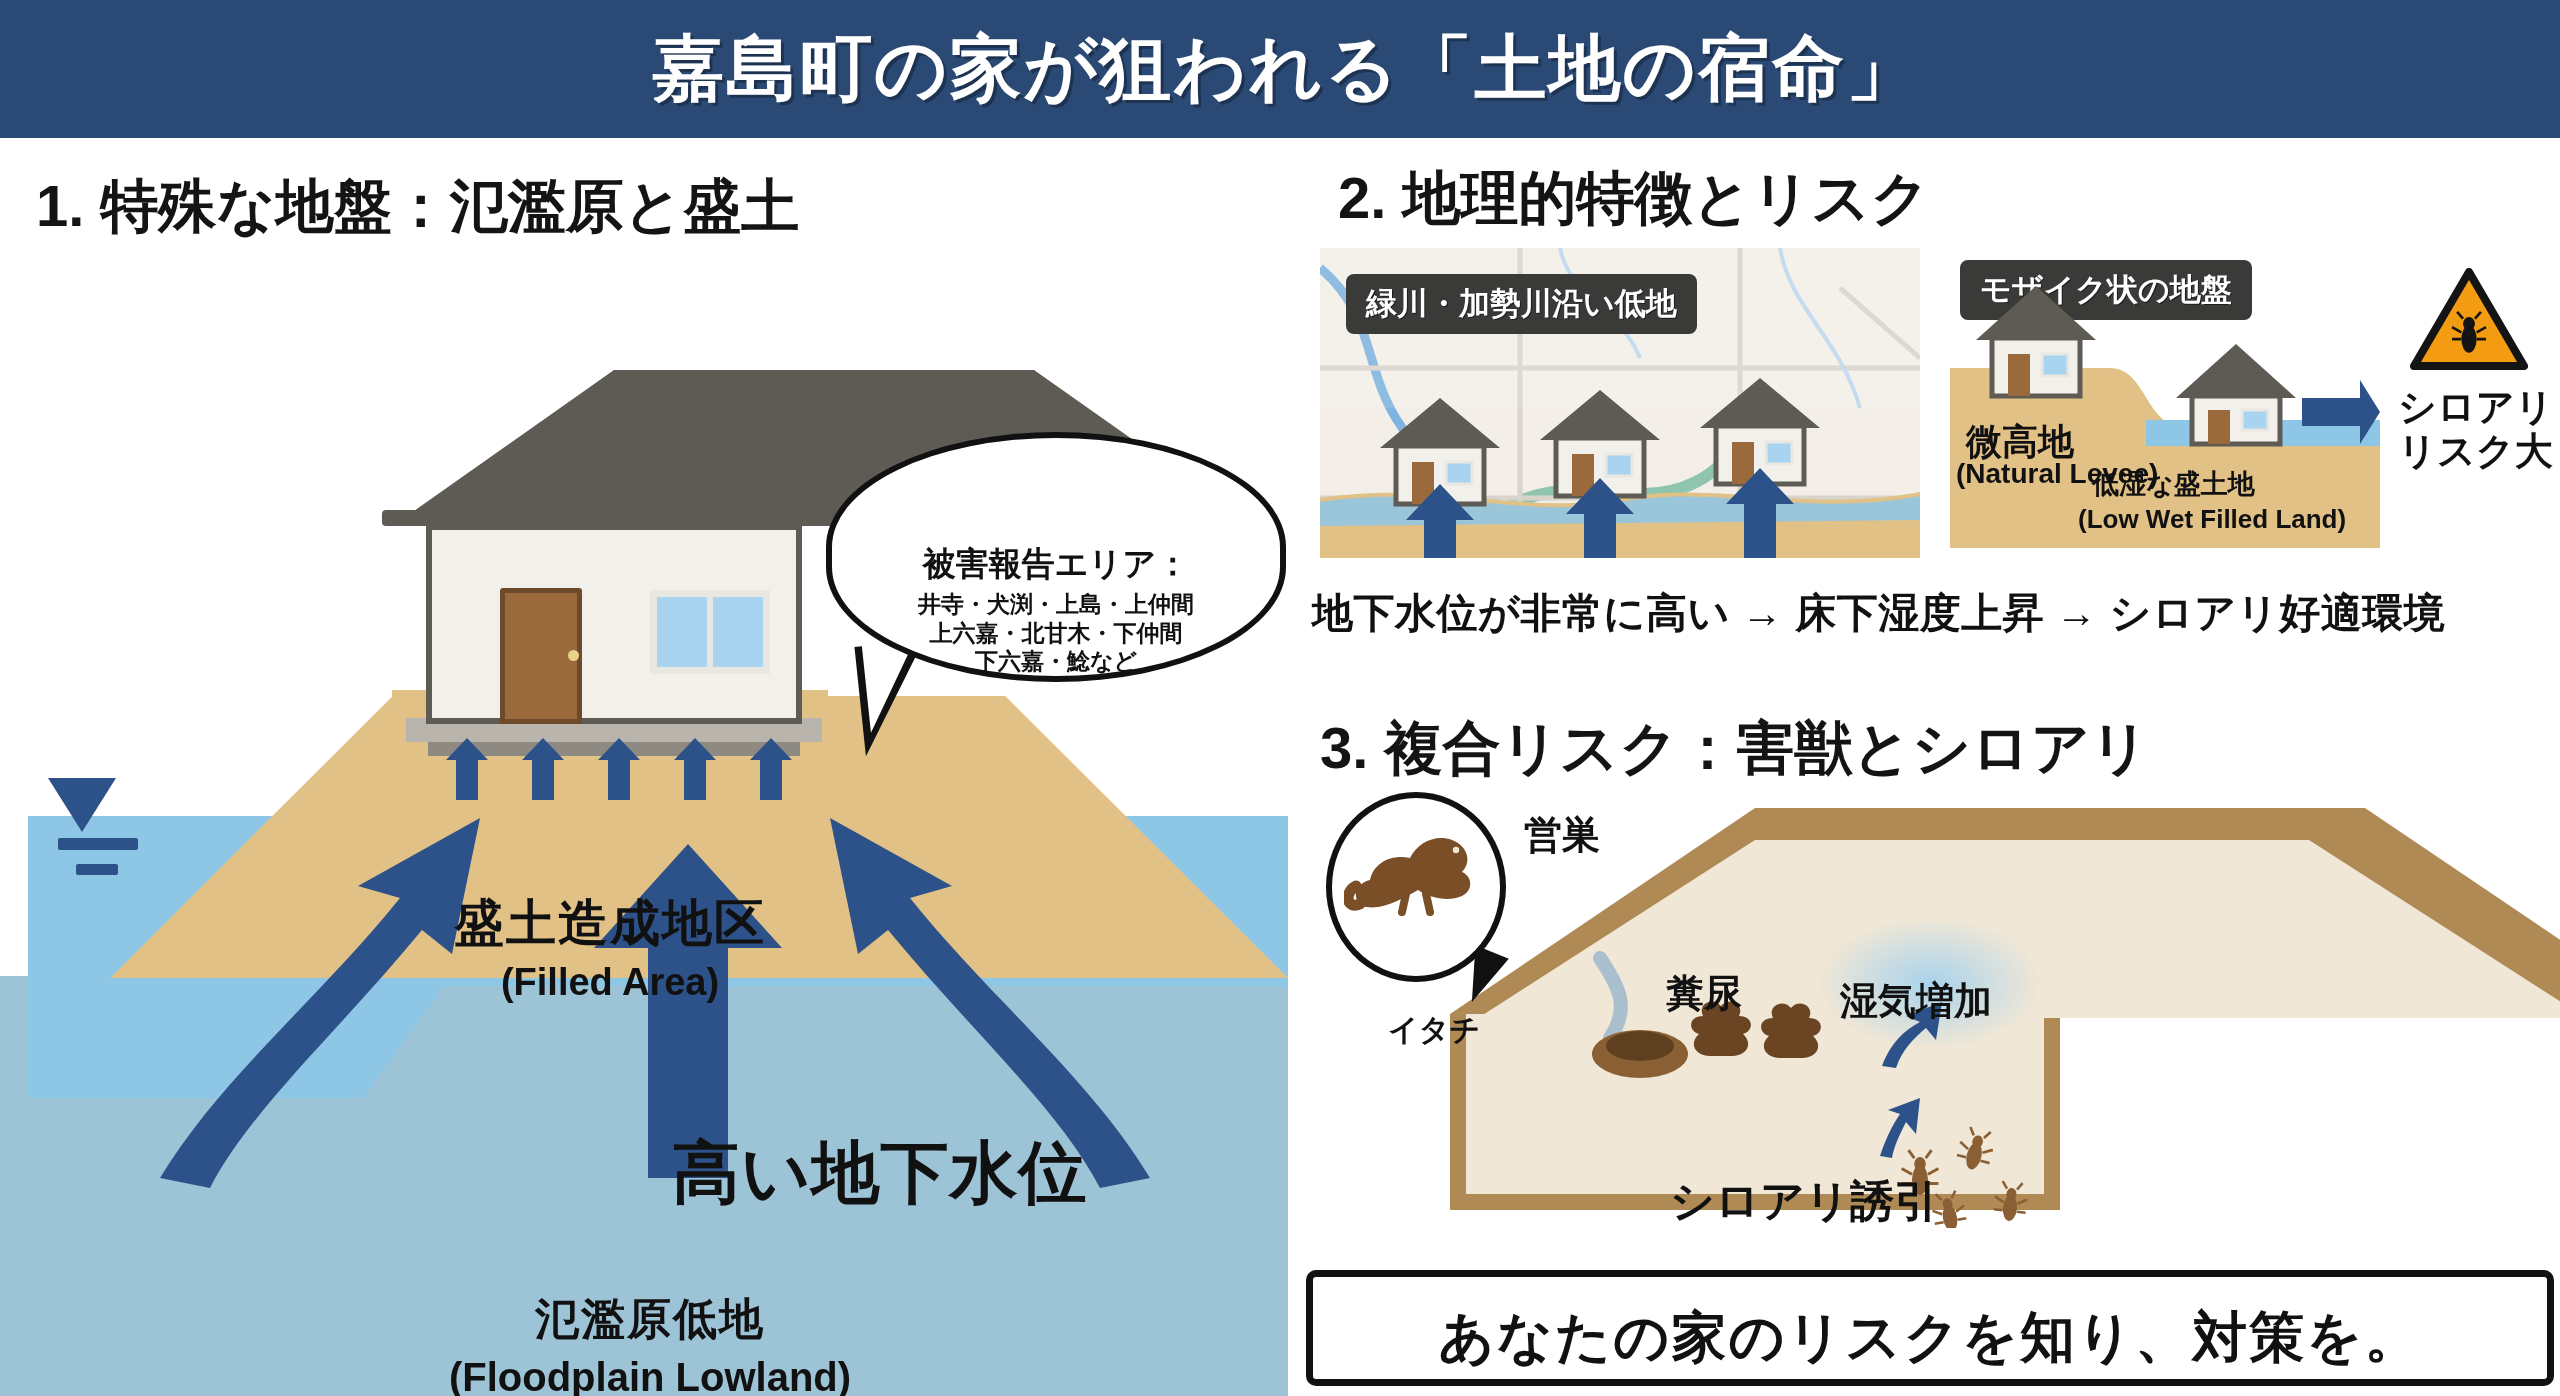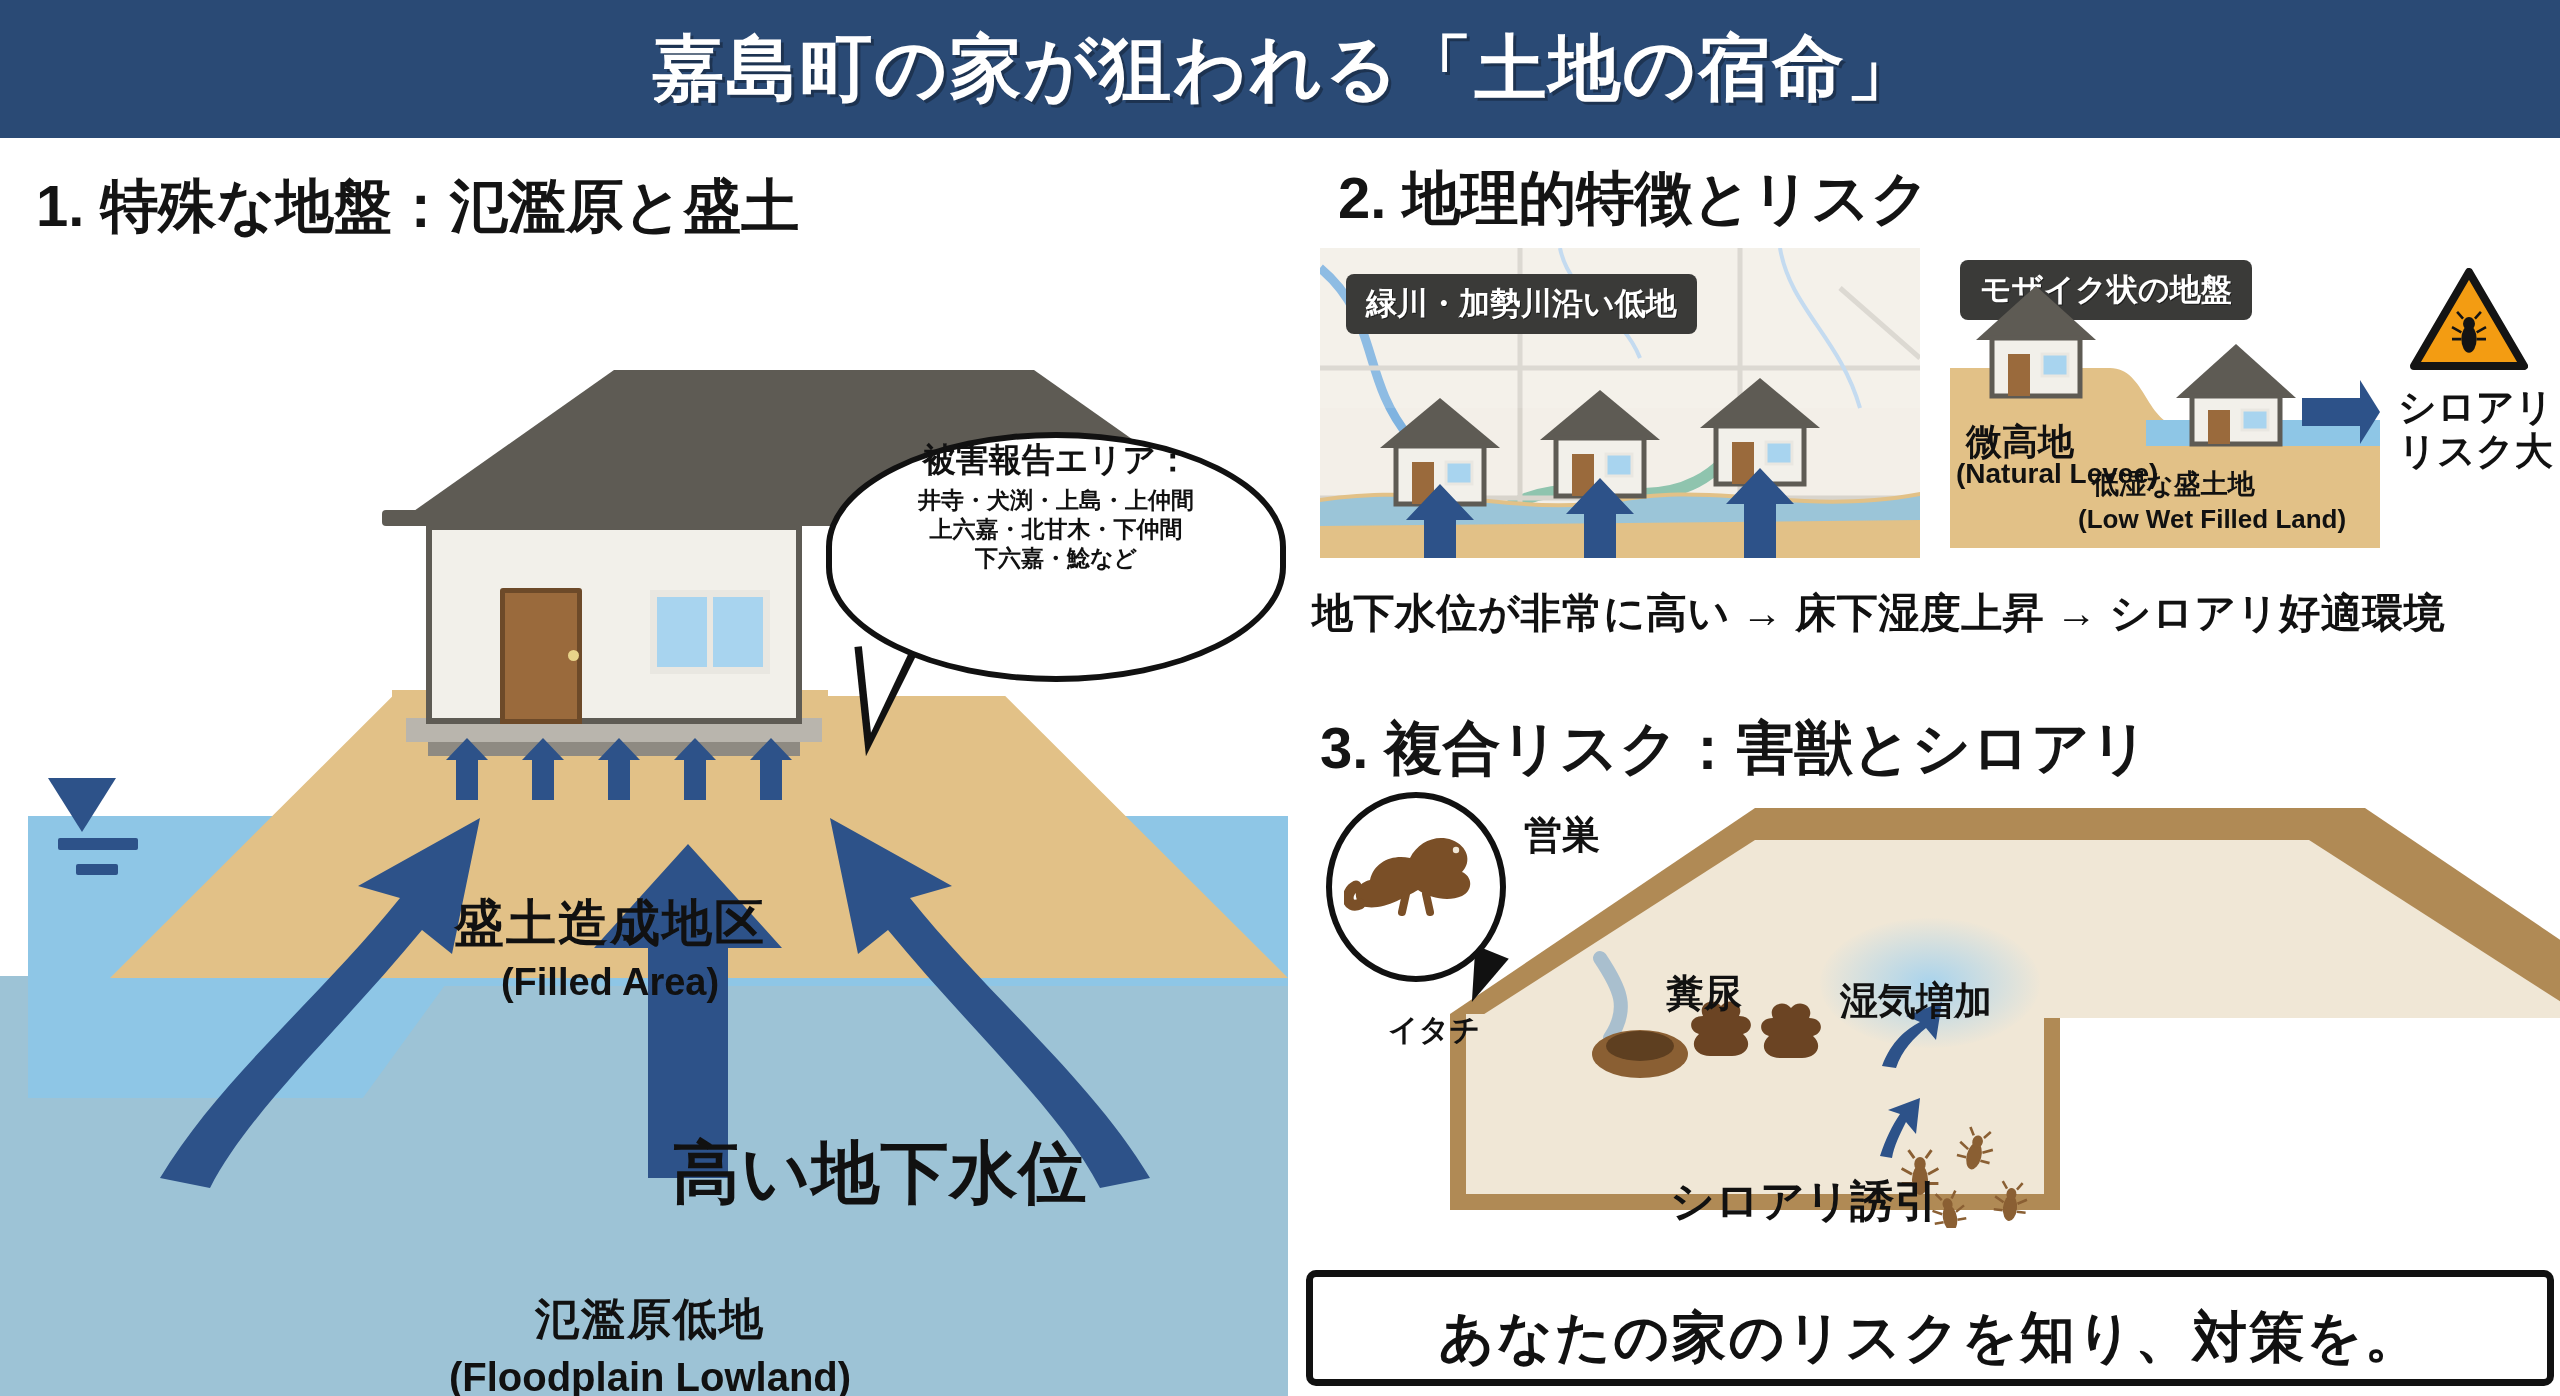--- a/index.html
+++ b/index.html
@@ -64,21 +64,21 @@
   .label-mound .jp{font-size:50px;font-weight:bold;letter-spacing:2px;text-align:center;}
   .label-mound .en{font-size:38px;font-weight:bold;margin-top:4px;}
   .label-gw{position:absolute;left:672px;top:990px;font-size:68px;font-weight:bold;letter-spacing:1px;}
   .label-flood{position:absolute;left:280px;top:1152px;width:740px;text-align:center;}
   .label-flood .jp{font-size:44px;font-weight:bold;letter-spacing:2px;}
   .label-flood .en{font-size:40px;font-weight:bold;margin-top:6px;}
 
   
   .bubble{position:absolute;left:826px;top:294px;width:460px;height:250px;
           background:#fff;border:6px solid #111;border-radius:50%/46%;
-          display:flex;flex-direction:column;align-items:center;justify-content:flex-start;box-sizing:border-box;}
+          display:flex;flex-direction:column;align-items:center;justify-content:flex-end;box-sizing:border-box;}
   .bubble .b1{font-size:33px;font-weight:bold;margin-bottom:3px;}
   .bubble .b2{font-size:23px;font-weight:bold;line-height:1.25;text-align:center;}
   .bubble-tail{position:absolute;left:860px;top:505px;width:0;height:0;
           border-left:0 solid transparent;border-right:70px solid transparent;border-top:110px solid #111;
           transform:rotate(-6deg);}
   .bubble-tail2{position:absolute;left:866px;top:500px;width:0;height:0;
           border-left:0 solid transparent;border-right:56px solid transparent;border-top:92px solid #fff;
           transform:rotate(-6deg);}
 
   

